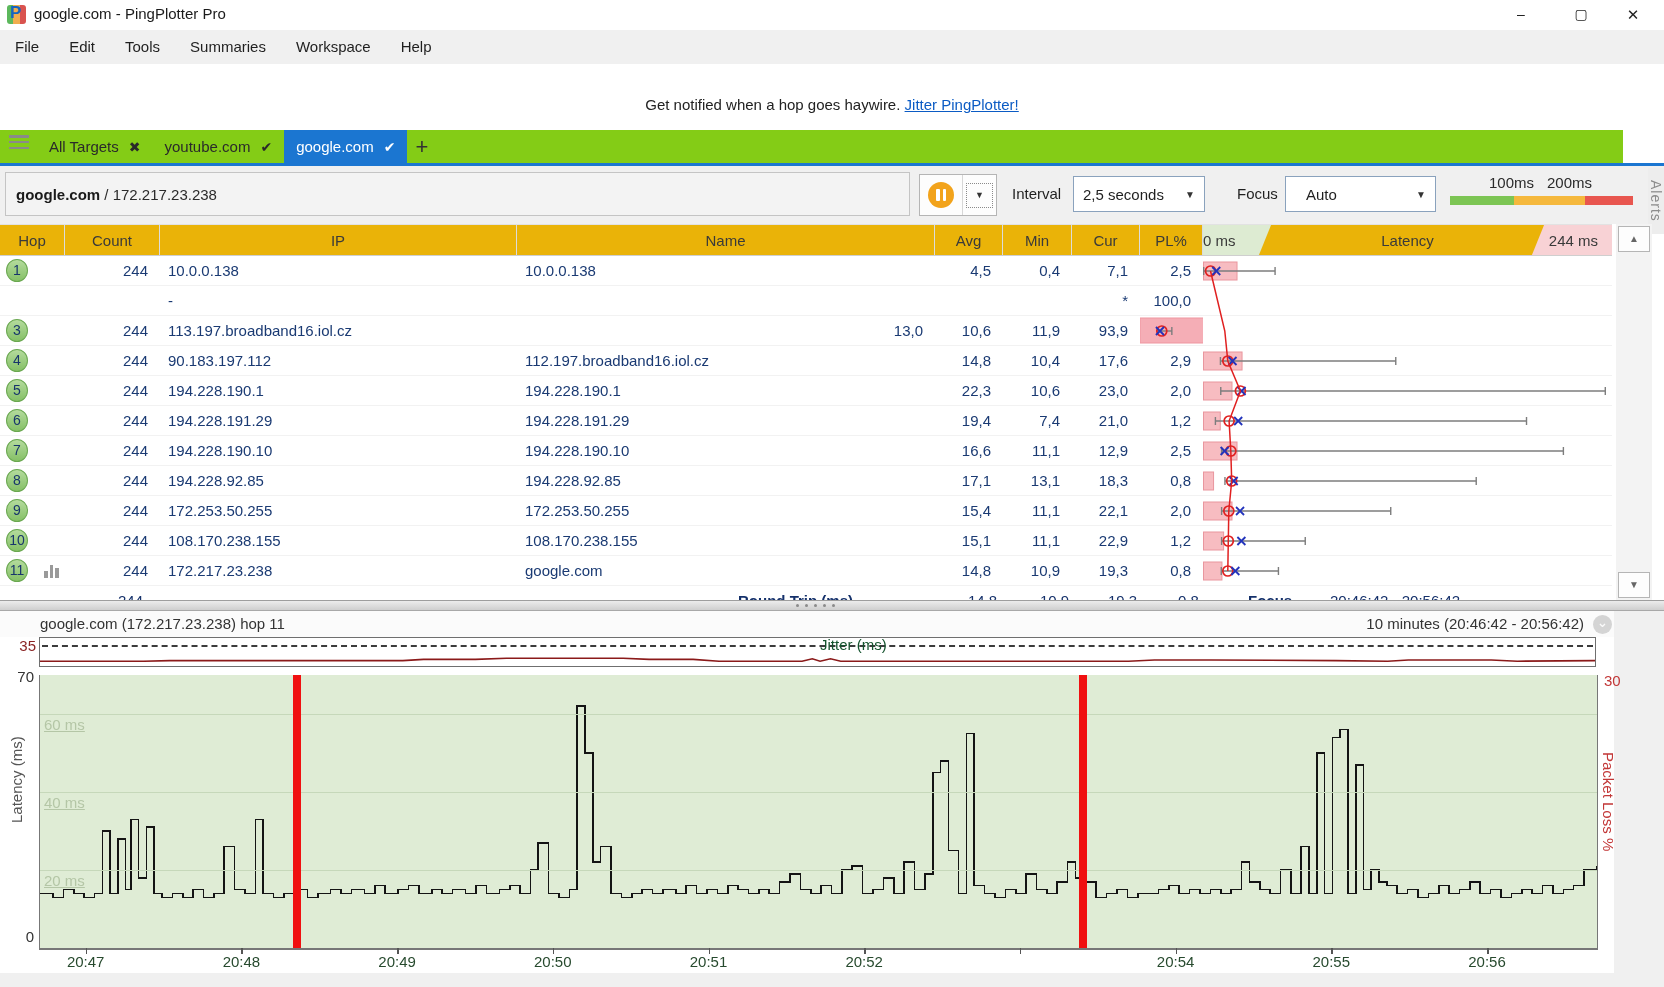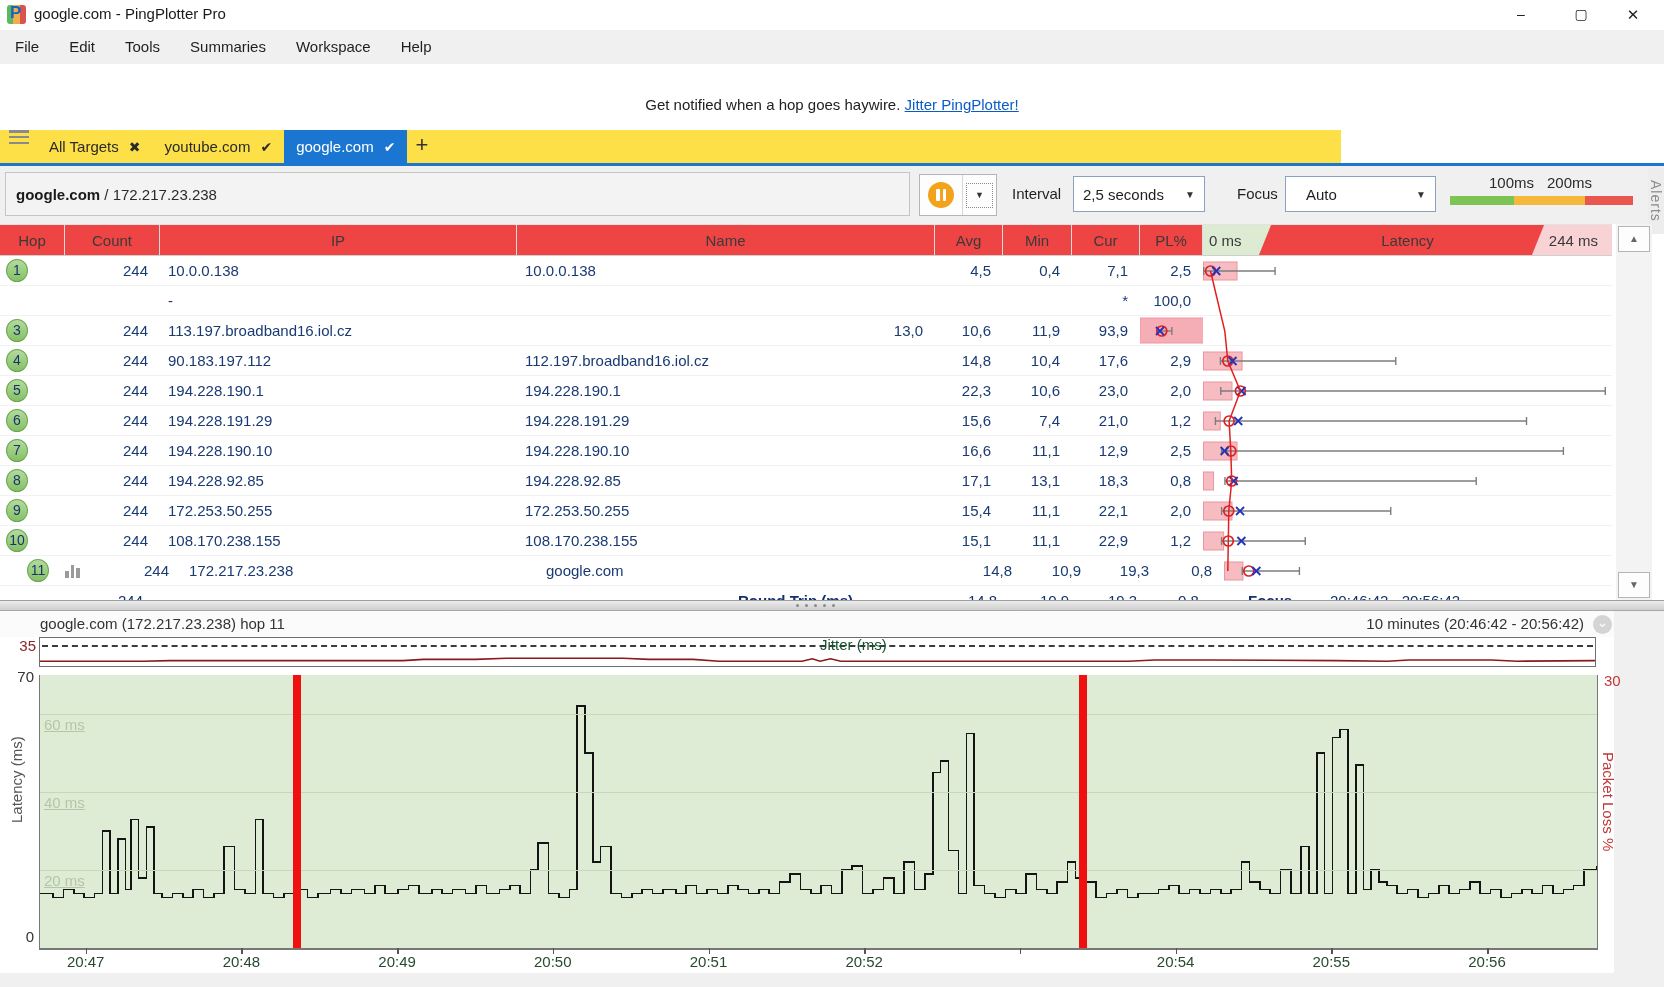--- a/index.html
+++ b/index.html
@@ -18,21 +18,21 @@
   
   #menubar{position:absolute;left:0;top:30px;width:1664px;height:34px;background:#f0f0f0;display:flex;align-items:center;}
   .menu-item{padding:0 15px;color:#1f1f1f;line-height:34px;}
 
   
   #notifbar{position:absolute;left:0;top:64px;width:1664px;height:66px;background:#fff;text-align:center;}
   #notif-inner{margin-top:32px;}
   #notif-link{color:#0b5bc4;text-decoration:underline;}
 
   
-  #tabbar{position:absolute;left:0;top:130px;width:1341px;height:33px;background:#fde047;display:flex;align-items:flex-start;}
+  #tabbar{position:absolute;left:0;top:130px;width:1623px;height:33px;background:#84cc16;display:flex;align-items:center;}
   #hamburger{width:20px;height:14px;margin:0 8px 9px 9px;display:flex;flex-direction:column;justify-content:space-between;}
   #hamburger i{display:block;height:2.5px;background:#8a8a8a;}
   .tab{height:33px;display:flex;align-items:center;padding:0 12px;color:#2a2a2a;}
   .tab .glyph{margin-left:10px;font-weight:bold;font-size:14px;}
   .tab.active{background:#1b76d1;color:#fff;}
   #newtab{font-size:22px;color:#333;padding:0 8px;line-height:30px;}
   #blueline{position:absolute;left:0;top:163px;width:1664px;height:3px;background:#1b76d1;}
 
   
   #toolbar{position:absolute;left:0;top:166px;width:1664px;height:58px;background:#f0f0f0;}
@@ -53,26 +53,26 @@
   #interval-combo{left:1073px;width:132px;} #focus-combo{left:1285px;width:151px;padding-left:20px;}
   .combo .arr{font-size:10px;color:#333;}
   .scale-lab{position:absolute;top:8px;color:#2b2b2b;}
   #scale100{left:1489px;} #scale200{left:1547px;}
   #scalebar{position:absolute;left:1450px;top:30px;width:183px;height:9px;
     background:linear-gradient(90deg,#7cc554 0 35%,#f5b83d 35% 74%,#e8564f 74% 100%);}
   #alerts-tab{position:absolute;left:1648px;top:168px;width:16px;height:66px;background:#ededed;color:#8c8c8c;
     writing-mode:vertical-rl;text-align:center;font-size:14px;letter-spacing:1px;}
 
   
-  #thead{position:absolute;left:0;top:224px;width:1612px;height:32px;background:#ef4444;
+  #thead{position:absolute;left:0;top:224px;width:1612px;height:32px;background:#eab308;
     border-top:1px solid #e2e2e2;border-bottom:1px solid #cfcfcf;box-sizing:border-box;
     display:grid;grid-template-columns:65px 95px 357px 418px 68px 69px 68px 63px 409px;}
   .hcell{display:flex;align-items:center;justify-content:center;color:#3a3a3a;border-right:1px solid #dcdcdc;}
   .hcell:last-child{border-right:none;justify-content:flex-start;position:relative;overflow:hidden;}
-  #lat-head-left{position:relative;margin-left:6px;z-index:2;color:#3a3a3a;}
+  #lat-head-left{position:relative;z-index:2;color:#3a3a3a;}
   #lat-head-green{position:absolute;left:-10px;top:0;width:72px;height:100%;background:#ddebd2;transform:skewX(-22deg);}
   #lat-head-title{position:absolute;left:0;width:100%;text-align:center;z-index:2;}
   #lat-head-pink{position:absolute;right:-12px;top:0;width:86px;height:100%;background:#f8d2d5;transform:skewX(-22deg);}
   #lat-head-right{position:absolute;right:14px;z-index:2;color:#3a3a3a;}
 
   #tbody{position:absolute;left:0;top:256px;width:1612px;height:330px;background:#fff;}
   #graph-zones{position:absolute;left:1203px;top:256px;width:409px;height:344px;
     background:linear-gradient(90deg,#ddebd2 0 167px,#fcecd4 167px 335px,#f8d4d6 335px 100%);}
   .trow{position:absolute;left:0;width:1612px;height:30px;display:grid;
     grid-template-columns:65px 95px 357px 418px 68px 69px 68px 63px 409px;border-bottom:1px solid rgba(0,0,0,0.05);box-sizing:border-box;}
@@ -333,21 +333,21 @@
           </svg>
         </div>
       </div>
       <div class="trow" style="top: 150px;">
         <div class="tcell c-hop">
           <div class="hopbadge">6</div>
         </div>
         <div class="tcell c-count">244</div>
         <div class="tcell c-ip">194.228.191.29</div>
         <div class="tcell c-name">194.228.191.29</div>
-        <div class="tcell c-avg">15,6</div>
+        <div class="tcell c-avg">19,4</div>
         <div class="tcell c-min">7,4</div>
         <div class="tcell c-cur">21,0</div>
         <div class="tcell c-pl">1,2</div>
         <div class="tcell c-graph">
           <svg width="409" height="30">
             <rect x="0.5" y="6" width="16.762295081967213" height="18" fill="#f7bcc1" stroke="#e9969e" stroke-width="1"></rect>
             <line x1="12.40409836065574" y1="15" x2="323.51229508196724" y2="15" stroke="#7d7d7d" stroke-width="1.4"></line>
             <line x1="12.40409836065574" y1="11" x2="12.40409836065574" y2="19" stroke="#7d7d7d" stroke-width="1.4"></line>
             <line x1="323.51229508196724" y1="11" x2="323.51229508196724" y2="19" stroke="#7d7d7d" stroke-width="1.4"></line>
             <circle cx="26.14918032786885" cy="15" r="5" fill="none" stroke="#e02020" stroke-width="1.7"></circle>
@@ -436,21 +436,21 @@
           <svg width="409" height="30">
             <rect x="0.5" y="6" width="20.114754098360656" height="18" fill="#f7bcc1" stroke="#e9969e" stroke-width="1"></rect>
             <line x1="18.606147540983606" y1="15" x2="102.25" y2="15" stroke="#7d7d7d" stroke-width="1.4"></line>
             <line x1="18.606147540983606" y1="11" x2="18.606147540983606" y2="19" stroke="#7d7d7d" stroke-width="1.4"></line>
             <line x1="102.25" y1="11" x2="102.25" y2="19" stroke="#7d7d7d" stroke-width="1.4"></line>
             <circle cx="25.31106557377049" cy="15" r="5" fill="none" stroke="#e02020" stroke-width="1.7"></circle>
             <path d="M34.385655737704916,11 L42.385655737704916,19 M34.385655737704916,19 L42.385655737704916,11" stroke="#2233bb" stroke-width="1.8" fill="none"></path>
           </svg>
         </div>
       </div>
-      <div class="trow" style="top: 300px; padding-left: 21px;">
+      <div class="trow" style="top: 300px;">
         <div class="tcell c-hop">
           <div class="hopbadge">11</div>
           <div class="focusbars">
             <i style="height: 7px;"></i>
             <i style="height: 13px;"></i>
             <i style="height: 10px;"></i>
           </div>
         </div>
         <div class="tcell c-count">244</div>
         <div class="tcell c-ip">172.217.23.238</div>

